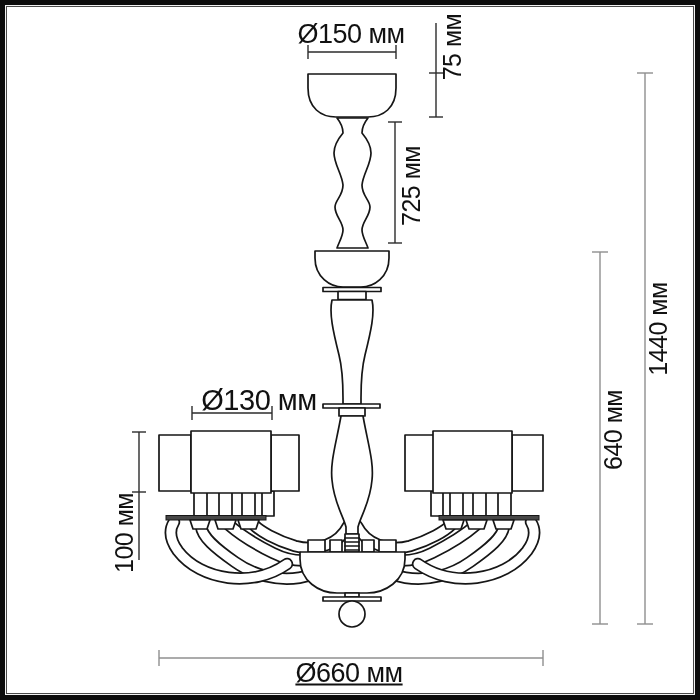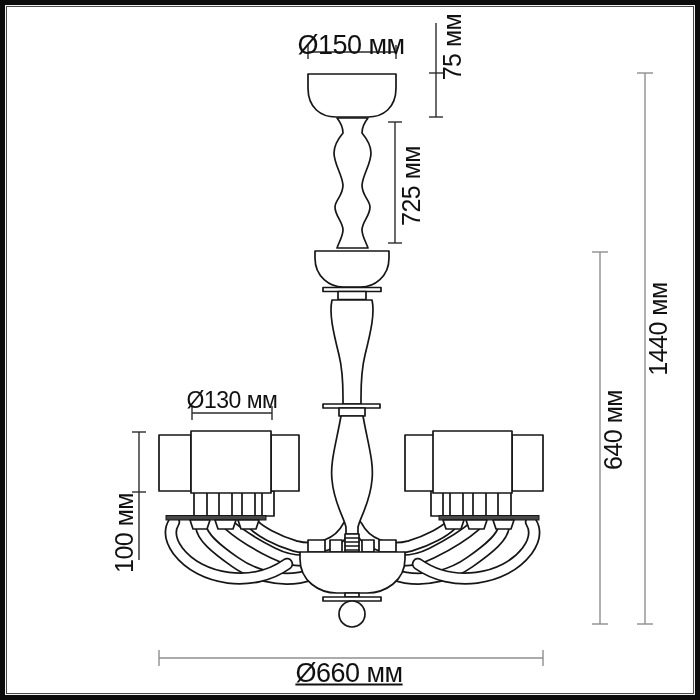--- a/index.html
+++ b/index.html
@@ -18,21 +18,21 @@
   .tube-o{stroke:#161616;stroke-width:12.5;fill:none;stroke-linecap:round;}
   .tube-i{stroke:#ffffff;stroke-width:9;fill:none;stroke-linecap:round;}
   .dimd{stroke:#2b2b2b;stroke-width:1.4;fill:none;}
   .diml{stroke:#8f8f8f;stroke-width:1.4;fill:none;}
   .dim-label{
     position:absolute;color:#111;font-size:25px;letter-spacing:-0.5px;
     white-space:nowrap;transform:translate(-50%,-50%);
   }
   .dim-label.vert{transform:translate(-50%,-50%) rotate(-90deg);}
   .dim-label.big{font-size:27px;}
-  .dim-label.small{font-size:23px;}
+  .dim-label.small{font-size:29px;margin-left:27px;}
 </style>
 </head>
 <body>
 
 <div class="stage">
 
   <svg width="700" height="700" viewBox="0 0 700 700">
 
     <g class="dimd">
       <line x1="308" y1="52" x2="396" y2="52"></line>
@@ -182,21 +182,21 @@
     </g>
 
     <g>
       <path class="fw" d="M300,552 L405,552 L405,559 C405,581 385,593 367,593 L337,593 C319,593 300,581 300,559 Z"></path>
       <rect class="fw" x="345" y="593" width="14" height="4"></rect>
       <rect class="fw" x="323" y="597" width="58" height="4"></rect>
       <circle class="fw" cx="352" cy="614" r="13"></circle>
     </g>
   </svg>
 
-  <div class="dim-label big" style="left:351px;top:45px;">Ø150 мм</div>
+  <div class="dim-label big" style="left:351px;top:34px;">Ø150 мм</div>
   <div class="dim-label vert" style="left:452px;top:47px;">75 мм</div>
   <div class="dim-label vert" style="left:411px;top:186px;">725 мм</div>
   <div class="dim-label small" style="left:232px;top:400px;">Ø130 мм</div>
   <div class="dim-label vert" style="left:124px;top:533px;">100 мм</div>
   <div class="dim-label vert" style="left:613px;top:430px;">640 мм</div>
   <div class="dim-label vert" style="left:658px;top:329px;">1440 мм</div>
   <div class="dim-label big" style="left:349px;top:673px;text-decoration:underline;">Ø660 мм</div>
 
   <div class="frame"></div>
 </div>

